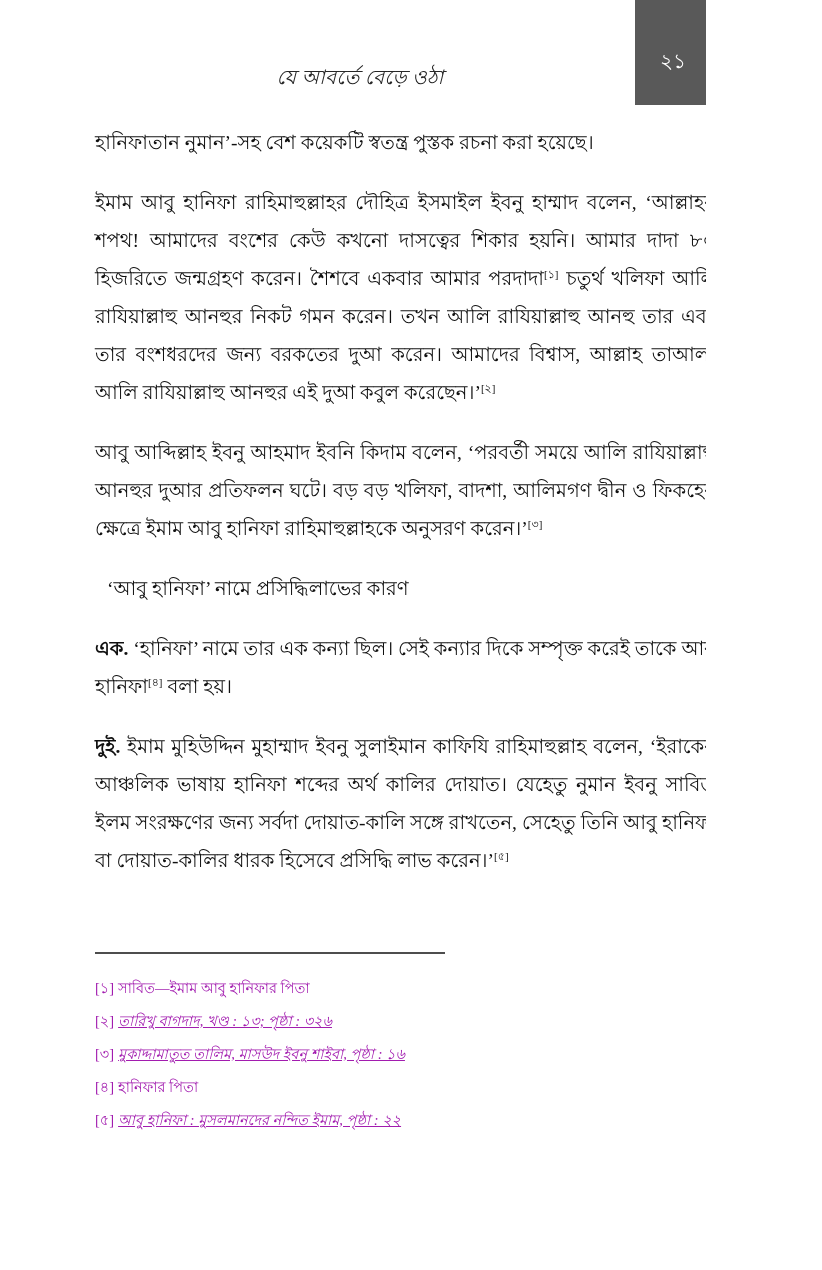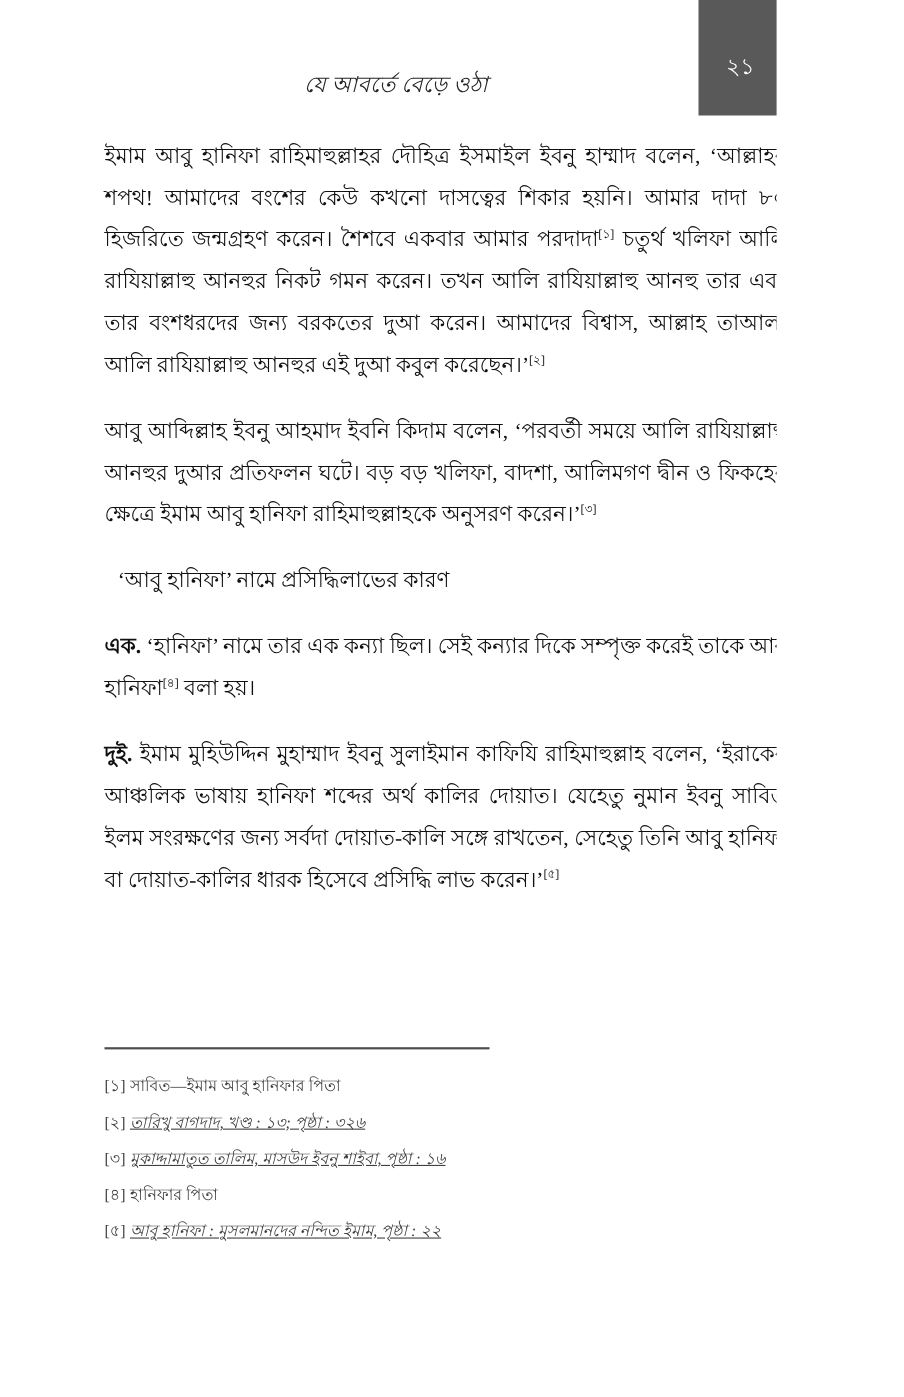--- a/index.html
+++ b/index.html
@@ -110,21 +110,21 @@
   .footnotes {
     position: absolute;
     left: 95px;
     top: 972px;
     width: 620px;
   }
 
   .footnote-item {
     font-size: 14.5px;
     line-height: 33px;
-    color: #404040;
+    color: #a21caf;
     white-space: nowrap;
   }
 
   .footnote-item.italic .footnote-text {
     font-style: italic;
     text-decoration: underline;
   }
 
   .footnote-marker {
     margin-right: 4px;
@@ -138,20 +138,23 @@
   <div class="running-header">
     <span class="running-header-title">যে আবর্তে বেড়ে ওঠা</span>
   </div>
 
   <div class="page-number-box">
     <span class="page-number">২১</span>
   </div>
 
   <div class="body-content">
 
+    <p class="para">
+      <span>হানিফাতান নুমান’-সহ বেশ কয়েকটি স্বতন্ত্র পুস্তক রচনা করা হয়েছে।</span>
+    </p>
 
     <p class="para">
       <span>ইমাম আবু হানিফা রাহিমাহুল্লাহর দৌহিত্র ইসমাইল ইবনু হাম্মাদ বলেন, ‘আল্লাহর শপথ! আমাদের বংশের কেউ কখনো দাসত্বের শিকার হয়নি। আমার দাদা ৮০ হিজরিতে জন্মগ্রহণ করেন। শৈশবে একবার আমার পরদাদা</span><sup class="fn">[১]</sup><span> চতুর্থ খলিফা আলি রাযিয়াল্লাহু আনহুর নিকট গমন করেন। তখন আলি রাযিয়াল্লাহু আনহু তার এবং তার বংশধরদের জন্য বরকতের দুআ করেন। আমাদের বিশ্বাস, আল্লাহ তাআলা আলি রাযিয়াল্লাহু আনহুর এই দুআ কবুল করেছেন।’</span><sup class="fn">[২]</sup>
     </p>
 
     <p class="para">
       <span>আবু আব্দিল্লাহ ইবনু আহমাদ ইবনি কিদাম বলেন, ‘পরবর্তী সময়ে আলি রাযিয়াল্লাহু আনহুর দুআর প্রতিফলন ঘটে। বড় বড় খলিফা, বাদশা, আলিমগণ দ্বীন ও ফিকহের ক্ষেত্রে ইমাম আবু হানিফা রাহিমাহুল্লাহকে অনুসরণ করেন।’</span><sup class="fn">[৩]</sup>
     </p>
 
     <p class="section-heading">

